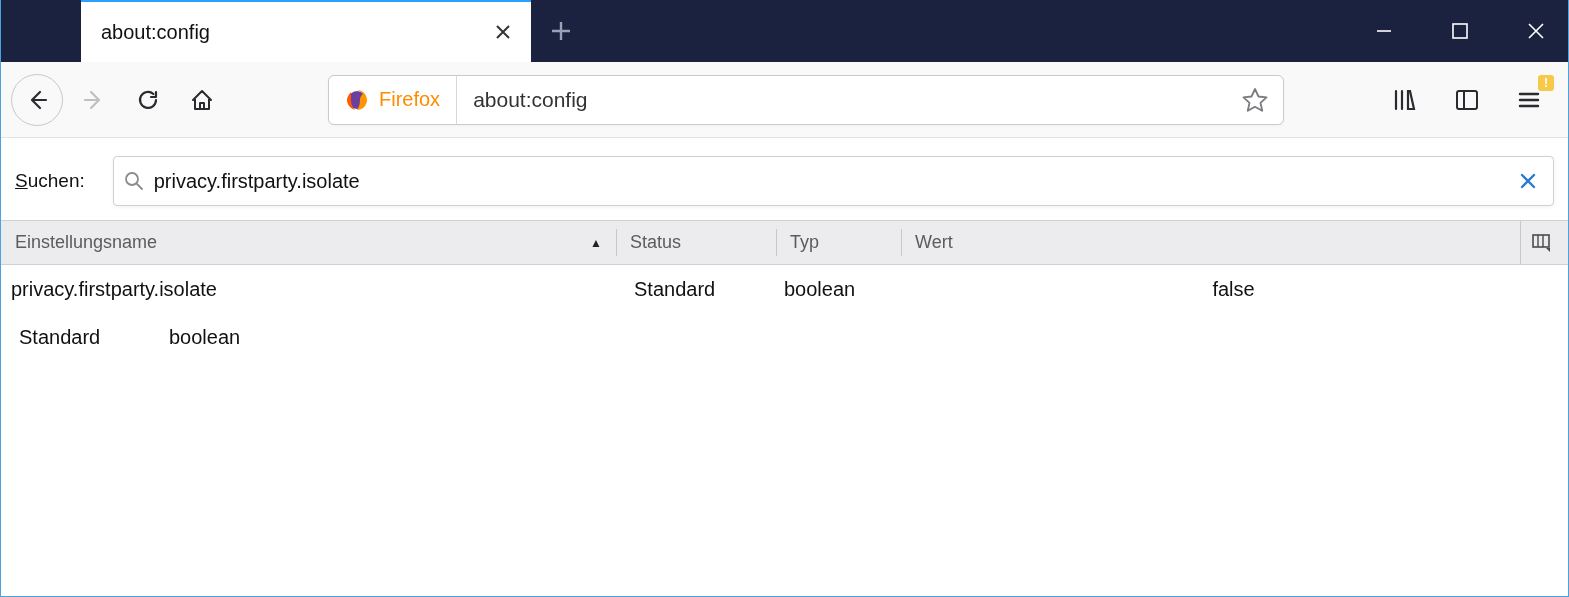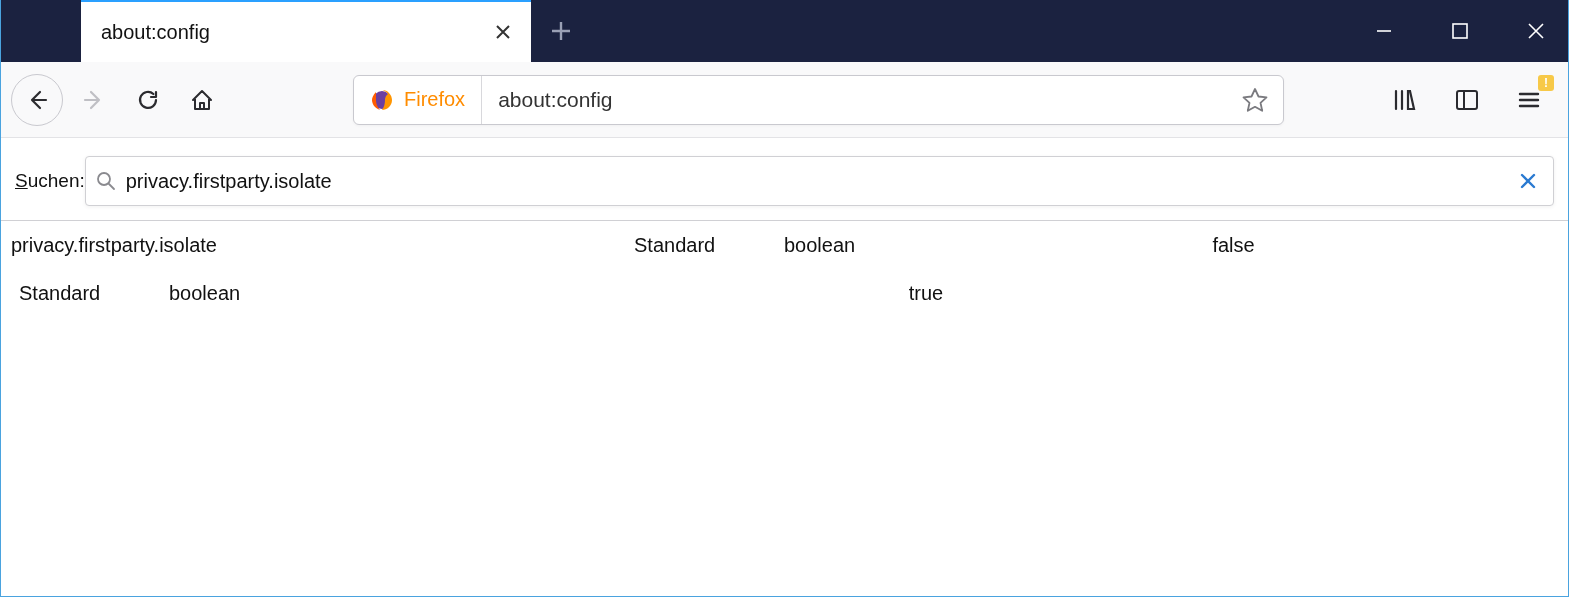--- a/index.html
+++ b/index.html
@@ -86,21 +86,21 @@
   }
   .nav-fwd { color:#bfbfc4; }
   .urlbar {
     flex:1;
     height:50px;
     border:1px solid #c9c9cf;
     border-radius:6px;
     background:#fff;
     display:flex;
     align-items:center;
-    margin: 0 90px 0 120px;
+    margin: 0 90px 0 95px;
     box-shadow: 0 1px 3px rgba(0,0,0,0.04);
   }
   .url-identity {
     display:flex; align-items:center;
     padding: 0 16px;
     height:100%;
     border-right:1px solid #d8d8dc;
     color:#ff8c00;
     font-weight:500;
     font-size:20px;
@@ -132,21 +132,21 @@
     border-radius:3px;
     display:flex; align-items:center; justify-content:center;
     font-size:12px; color:#fff; font-weight:bold;
   }
 
   
   .search-area {
     display:flex;
     align-items:center;
     padding: 18px 14px 14px 14px;
-    gap: 0;
+    gap: 28px;
   }
   .search-label {
     font-size:19px;
     color:#111;
   }
   .search-label .ul { text-decoration: underline; }
   .searchbox {
     flex:1;
     height:50px;
     border:1px solid #d0d0d4;
@@ -342,26 +342,48 @@
     <input type="text" value="privacy.firstparty.isolate" style="">
     <span class="clear">
       <svg width="18" height="18" viewBox="0 0 18 18">
           <path d="M3 3 L15 15 M15 3 L3 15" stroke="#2a7ad1" stroke-width="2.4" stroke-linecap="round"></path>
         </svg>
     </span>
   </div>
 </div>
 
 <div class="prefs-table">
+  <div class="thead">
+    <div class="th th-name">
+      <span>Einstellungsname</span>
+      <span class="sort-arrow">▲</span>
+    </div>
+    <div class="th th-status sep">
+      <span>Status</span>
+    </div>
+    <div class="th th-type sep">
+      <span>Typ</span>
+    </div>
+    <div class="th th-value sep">
+      <span>Wert</span>
+    </div>
+    <div class="col-picker">
+      <svg width="18" height="18" viewBox="0 0 18 18">
+          <rect x="1" y="1" width="16" height="12" stroke="#4a4a4f" stroke-width="1.6" fill="none"></rect>
+          <line x1="6" y1="1" x2="6" y2="13" stroke="#4a4a4f" stroke-width="1.4"></line>
+          <line x1="11" y1="1" x2="11" y2="13" stroke="#4a4a4f" stroke-width="1.4"></line>
+          <path d="M14 14 L18 18 L18 14 Z" fill="#4a4a4f"></path>
+        </svg>
+    </div>
+  </div>
   <div class="tbody">
     <div class="tr">
       <div class="td td-name">privacy.firstparty.isolate</div>
       <div class="td td-status">Standard</div>
       <div class="td td-type">boolean</div>
       <div class="td td-value">false</div>
     </div>
     <div class="tr">
       <div class="td td-status">Standard</div>
       <div class="td td-type">boolean</div>
-      <div class="td td-value">true</div>
     </div>
   </div>
 </div>
 
 </body></html>

